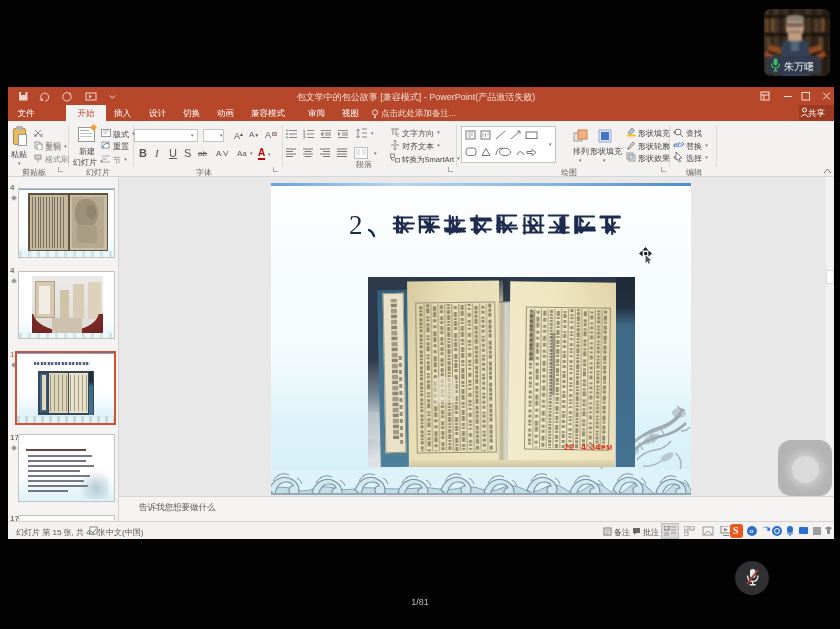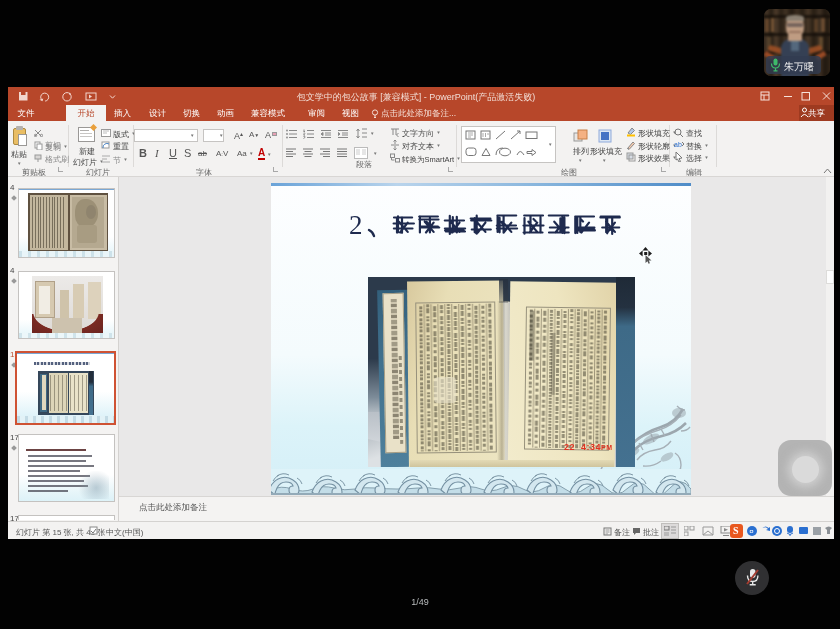--- a/index.html
+++ b/index.html
@@ -336,21 +336,21 @@
     </div>
 
     <div class="abs" style="left:10px;top:338px;width:97px;height:5px;background:#fff;border:1px solid #c4c2c0;border-bottom:none"></div>
 </div>
   <div class="abs" id="editor" style="left:111px;top:90px;width:715px;height:319px;background:#e9e8e8"></div>
 
   <div class="abs" style="left:818px;top:90px;width:8px;height:319px;background:#f2f1f0"></div>
   <div class="abs" style="left:818px;top:183px;width:8px;height:14px;background:#fdfdfd;border:1px solid #dddcda"></div>
 
   <div class="abs" style="left:111px;top:409px;width:715px;height:25px;background:#f4f3f2;border-top:1px solid #d8d6d4"></div>
-  <div class="abs" style="left:131px;top:415px;font-size:8.5px;color:#555">点击此处添加备注</div>
+  <div class="abs" style="left:131px;top:415px;font-size:8.5px;color:#555">告诉我您想要做什么</div>
 
   <div class="abs" id="status" style="left:0;top:434px;width:826px;height:18px;background:#f3f2f1;border-top:1px solid #d4d2d0">
     <div class="abs" style="left:8px;top:5px;font-size:8px;color:#555">幻灯片 第 15 张, 共 45 张</div>
     <svg class="abs" style="left:81px;top:4px" width="10" height="10" viewBox="0 0 10 10">
           <rect x="1" y="1" width="7" height="7" fill="#fff" stroke="#888"></rect>
           <path d="M2 5 l2 2 3-4" stroke="#777" fill="none"></path>
         </svg>
     <div class="abs" style="left:98px;top:5px;font-size:8px;color:#555">中文(中国)</div>
     <svg class="abs" style="left:595px;top:5px" width="9" height="9" viewBox="0 0 9 9">
           <rect x="1" y="1" width="7" height="7" fill="none" stroke="#777"></rect>
@@ -583,21 +583,21 @@
     <div class="abs" style="left:26px;top:28px;width:14px;height:6px;background:#cda88c"></div>
   </div>
   <div class="abs" style="left:2px;top:47px;width:55px;height:18px;background:rgba(50,60,80,.82);border-radius:4px"></div>
   <svg class="abs" style="left:6px;top:49px" width="11" height="14" viewBox="0 0 11 14">
         <rect x="3.5" y="0.5" width="4" height="7" rx="2" fill="#3eb96a"></rect>
         <path d="M1.5 5.5 q0 4.5 4 4.5 q4 0 4 -4.5 M5.5 10 v2.5 M3.5 12.8 h4" stroke="#3eb96a" fill="none" stroke-width="1.2"></path>
       </svg>
   <div class="abs" style="left:20px;top:51px;font-size:10px;color:#f0f0f0">朱万曙</div>
 </div>
 
-<div class="abs" style="left:395px;top:597px;width:50px;text-align:center;font-size:9px;color:#b9bcbe">1/49</div>
+<div class="abs" style="left:395px;top:597px;width:50px;text-align:center;font-size:9px;color:#b9bcbe">1/81</div>
 <div class="abs" id="micbtn" style="left:735px;top:561px;width:34px;height:34px;border-radius:50%;background:#303032">
   <svg class="abs" style="left:10px;top:7px" width="15" height="20" viewBox="0 0 15 20">
     <rect x="5" y="1" width="5.5" height="9" rx="2.7" fill="#e8e8e8"></rect>
     <path d="M2.5 7.5 q0 6 5.2 6 q5.2 0 5.2 -6 M7.7 13.5 v3 M4.7 16.8 h6" stroke="#e8e8e8" fill="none" stroke-width="1.4"></path>
     <path d="M13 2 L2 16" stroke="#a33c30" stroke-width="2"></path>
   </svg>
 </div>
 
 <div class="abs" style="left:778px;top:440px;width:54px;height:56px;border-radius:13px;background:#b4b4b4">
   <div class="abs" style="left:14px;top:16px;width:27px;height:27px;border-radius:50%;background:#dadada;box-shadow:0 0 8px 4px rgba(230,230,230,.55)"></div>

